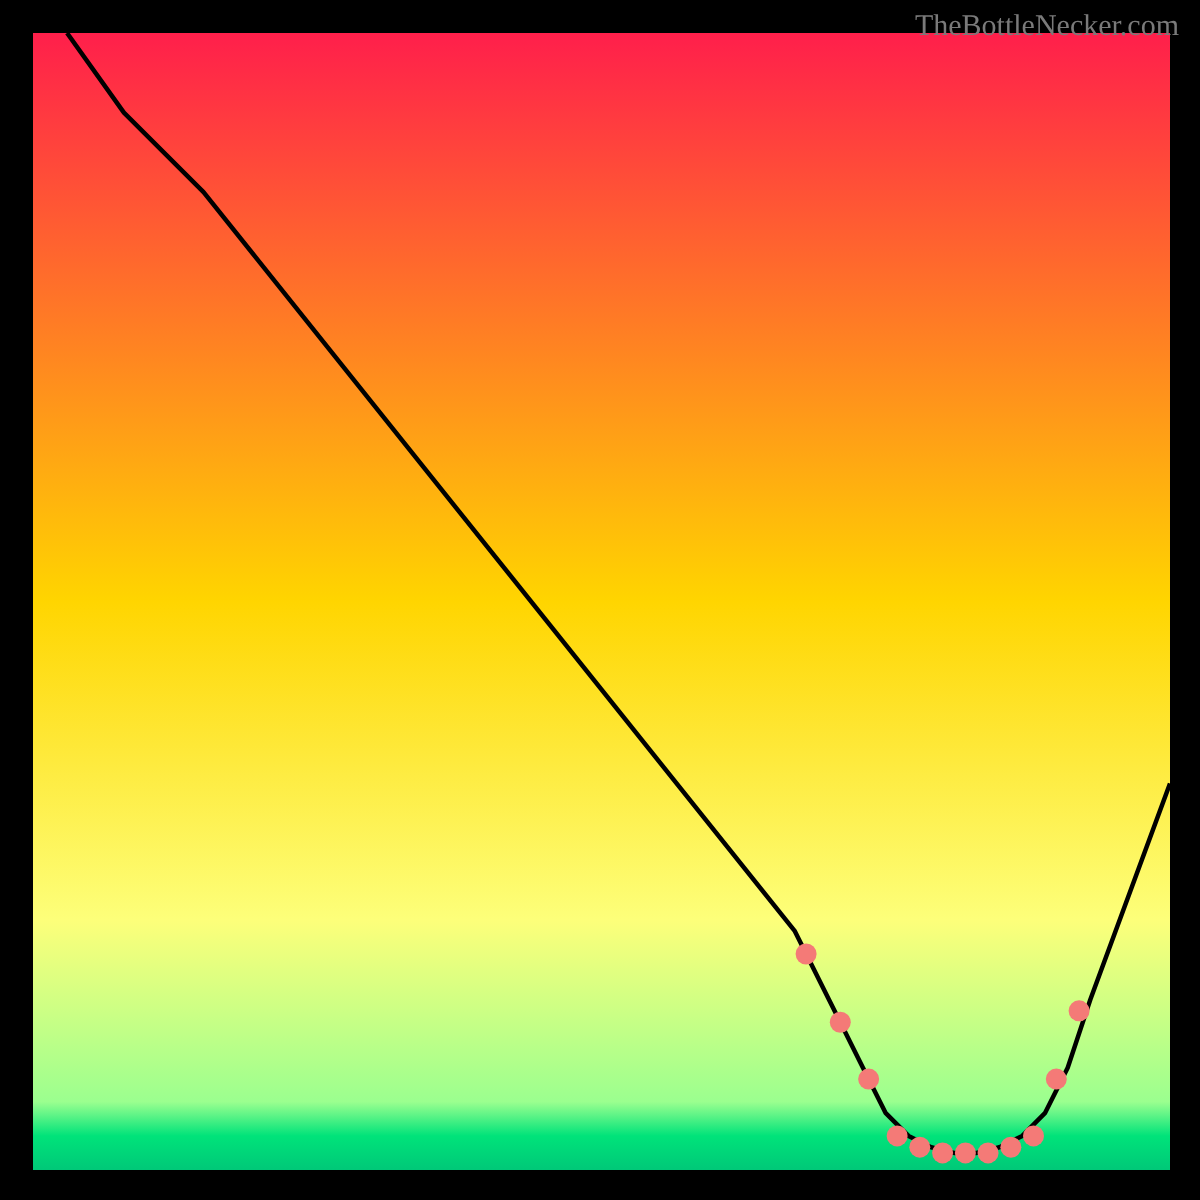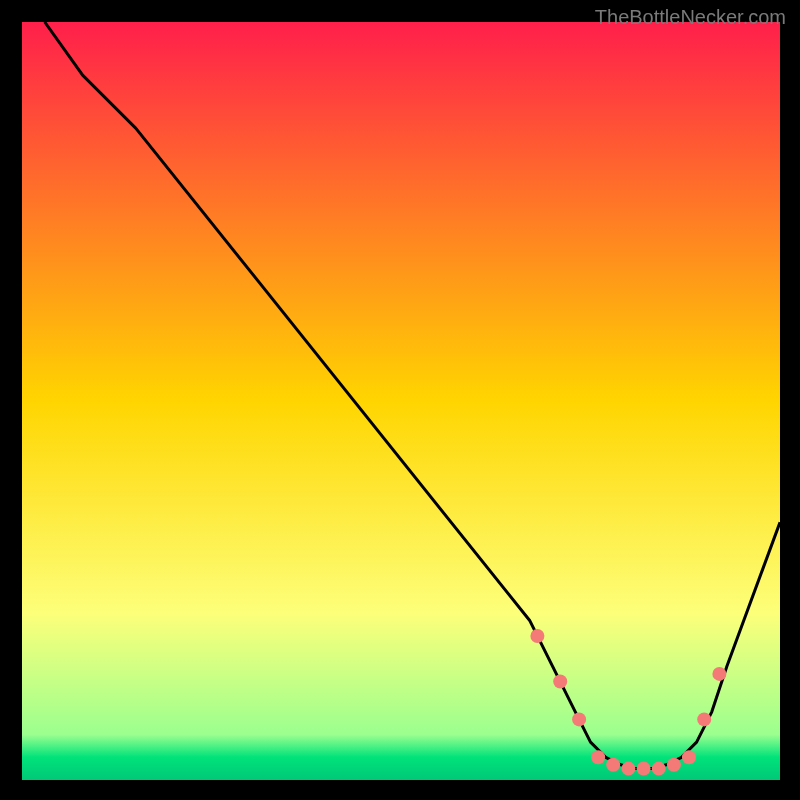--- a/index.html
+++ b/index.html
@@ -9,20 +9,21 @@
     width: 800px;
     height: 800px;
     overflow: hidden;
     font-family: Arial, sans-serif;
   }
   .container {
     position: relative;
     width: 800px;
     height: 800px;
     background: #000;
+    font-family: Liberation Serif, serif;
   }
   .watermark {
     position: absolute;
     top: 6px;
     right: 14px;
     color: #7a7a7a;
     font-size: 20px;
     font-weight: 500;
     z-index: 10;
   }

